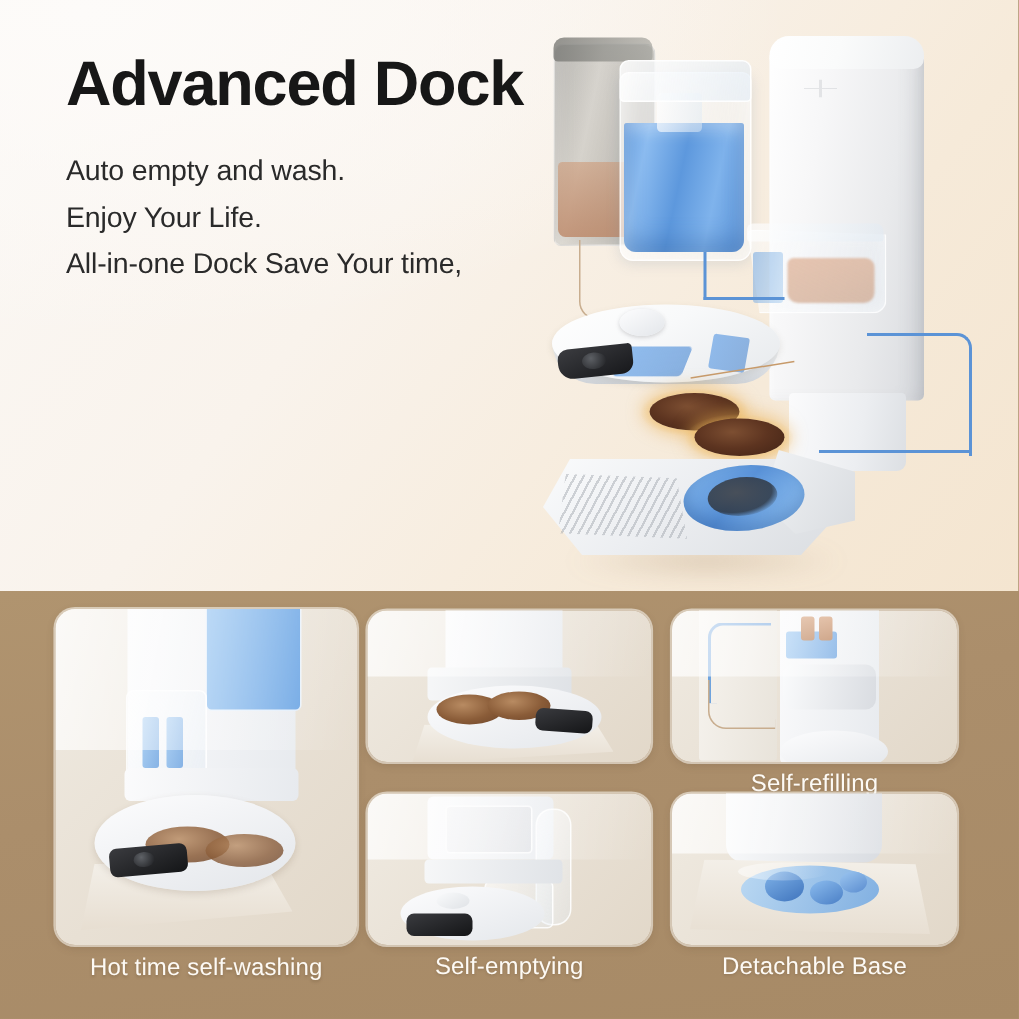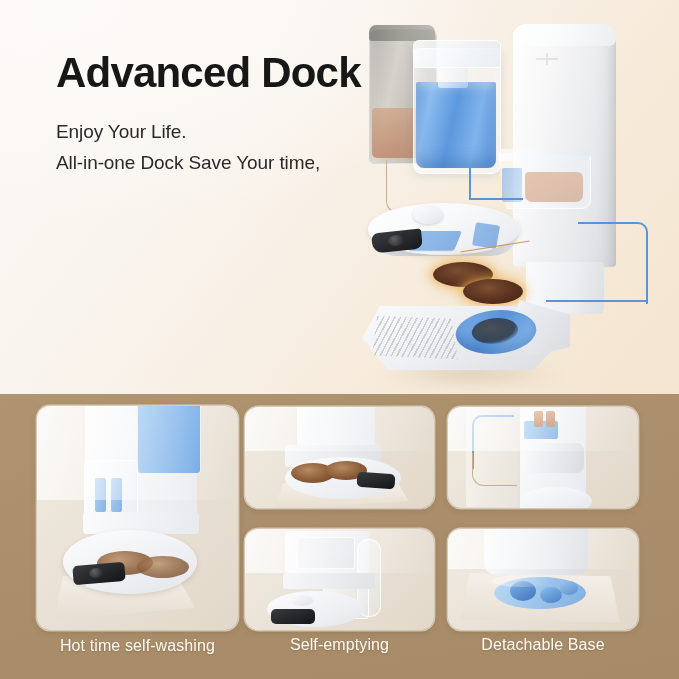--- a/index.html
+++ b/index.html
@@ -11,21 +11,21 @@
   .page{position:relative;width:679px;height:679px;}
 
   
   .hero{
     position:absolute;left:0;top:0;width:679px;height:394px;
     background:
       radial-gradient(ellipse 120% 95% at 8% 2%, #fdfbf9 0%, rgba(253,250,246,0) 58%),
       linear-gradient(128deg,#fbf8f5 0%,#f9f3ec 38%,#f6ead9 72%,#f4e5d0 100%);
     overflow:hidden;
   }
-  .hero-text{position:absolute;left:56px;top:34px;width:360px;margin-top:17px;}
+  .hero-text{position:absolute;left:44px;top:34px;width:360px;}
   .headline{
     font-size:42px;font-weight:700;letter-spacing:-0.8px;
     color:#171717;line-height:1.06;margin:0 0 20px 0;
     white-space:nowrap;
   }
   .subline{
     font-size:19px;font-weight:400;color:#2a2a2a;
     line-height:31px;margin:0;letter-spacing:-0.1px;
   }
 
@@ -294,20 +294,21 @@
 </style>
 </head>
 <body>
 
 <div class="page">
 
   <div class="hero">
 
     <div class="hero-text">
       <h1 class="headline">Advanced Dock</h1>
+      <p class="subline">Auto empty and wash.</p>
       <p class="subline">Enjoy Your Life.</p>
       <p class="subline">All-in-one Dock Save Your time,</p>
     </div>
 
     <div class="render">
 
       <div class="sh" style="left:28px;top:363px;width:186px;height:22px;"></div>
 
       <div class="tower-foot"></div>
       <div class="tower-body"></div>
@@ -413,20 +414,21 @@
              background:linear-gradient(180deg,#d5a07a,#b87c52);"></div>
         <div class="brownpad" style="left:98px;top:4px;width:9px;height:16px;border-radius:2px;
              background:linear-gradient(180deg,#d5a07a,#b87c52);"></div>
         <div class="wall" style="left:74px;top:36px;width:62px;height:30px;border-radius:7px;
              background:linear-gradient(100deg,#fafbfc,#d9dce1);"></div>
         <div class="rd" style="left:72px;top:80px;width:72px;height:28px;
              background:linear-gradient(160deg,#fdfdfe,#e3e6ea);"></div>
       </div>
       <div class="gloss" style="left:0;top:0;width:100%;height:44%;"></div>
     </div>
+    <div class="cap cap-b">Self-refilling</div>
 
     <div class="card card-c">
       <div class="scene">
         <div class="wall" style="left:40px;top:2px;width:84px;height:42px;border-radius:4px;"></div>
         <div class="clear" style="left:52px;top:8px;width:56px;height:30px;border-radius:3px;
              background:linear-gradient(110deg,rgba(240,240,242,.8),rgba(214,216,220,.6));"></div>
         <div class="clear" style="left:112px;top:10px;width:22px;height:76px;border-radius:11px;"></div>
         <div class="clear" style="left:78px;top:58px;width:44px;height:30px;border-radius:4px;"></div>
         <div class="wall" style="left:38px;top:44px;width:92px;height:16px;border-radius:3px;
              background:linear-gradient(100deg,#f6f7f8,#e0e3e7);"></div>

